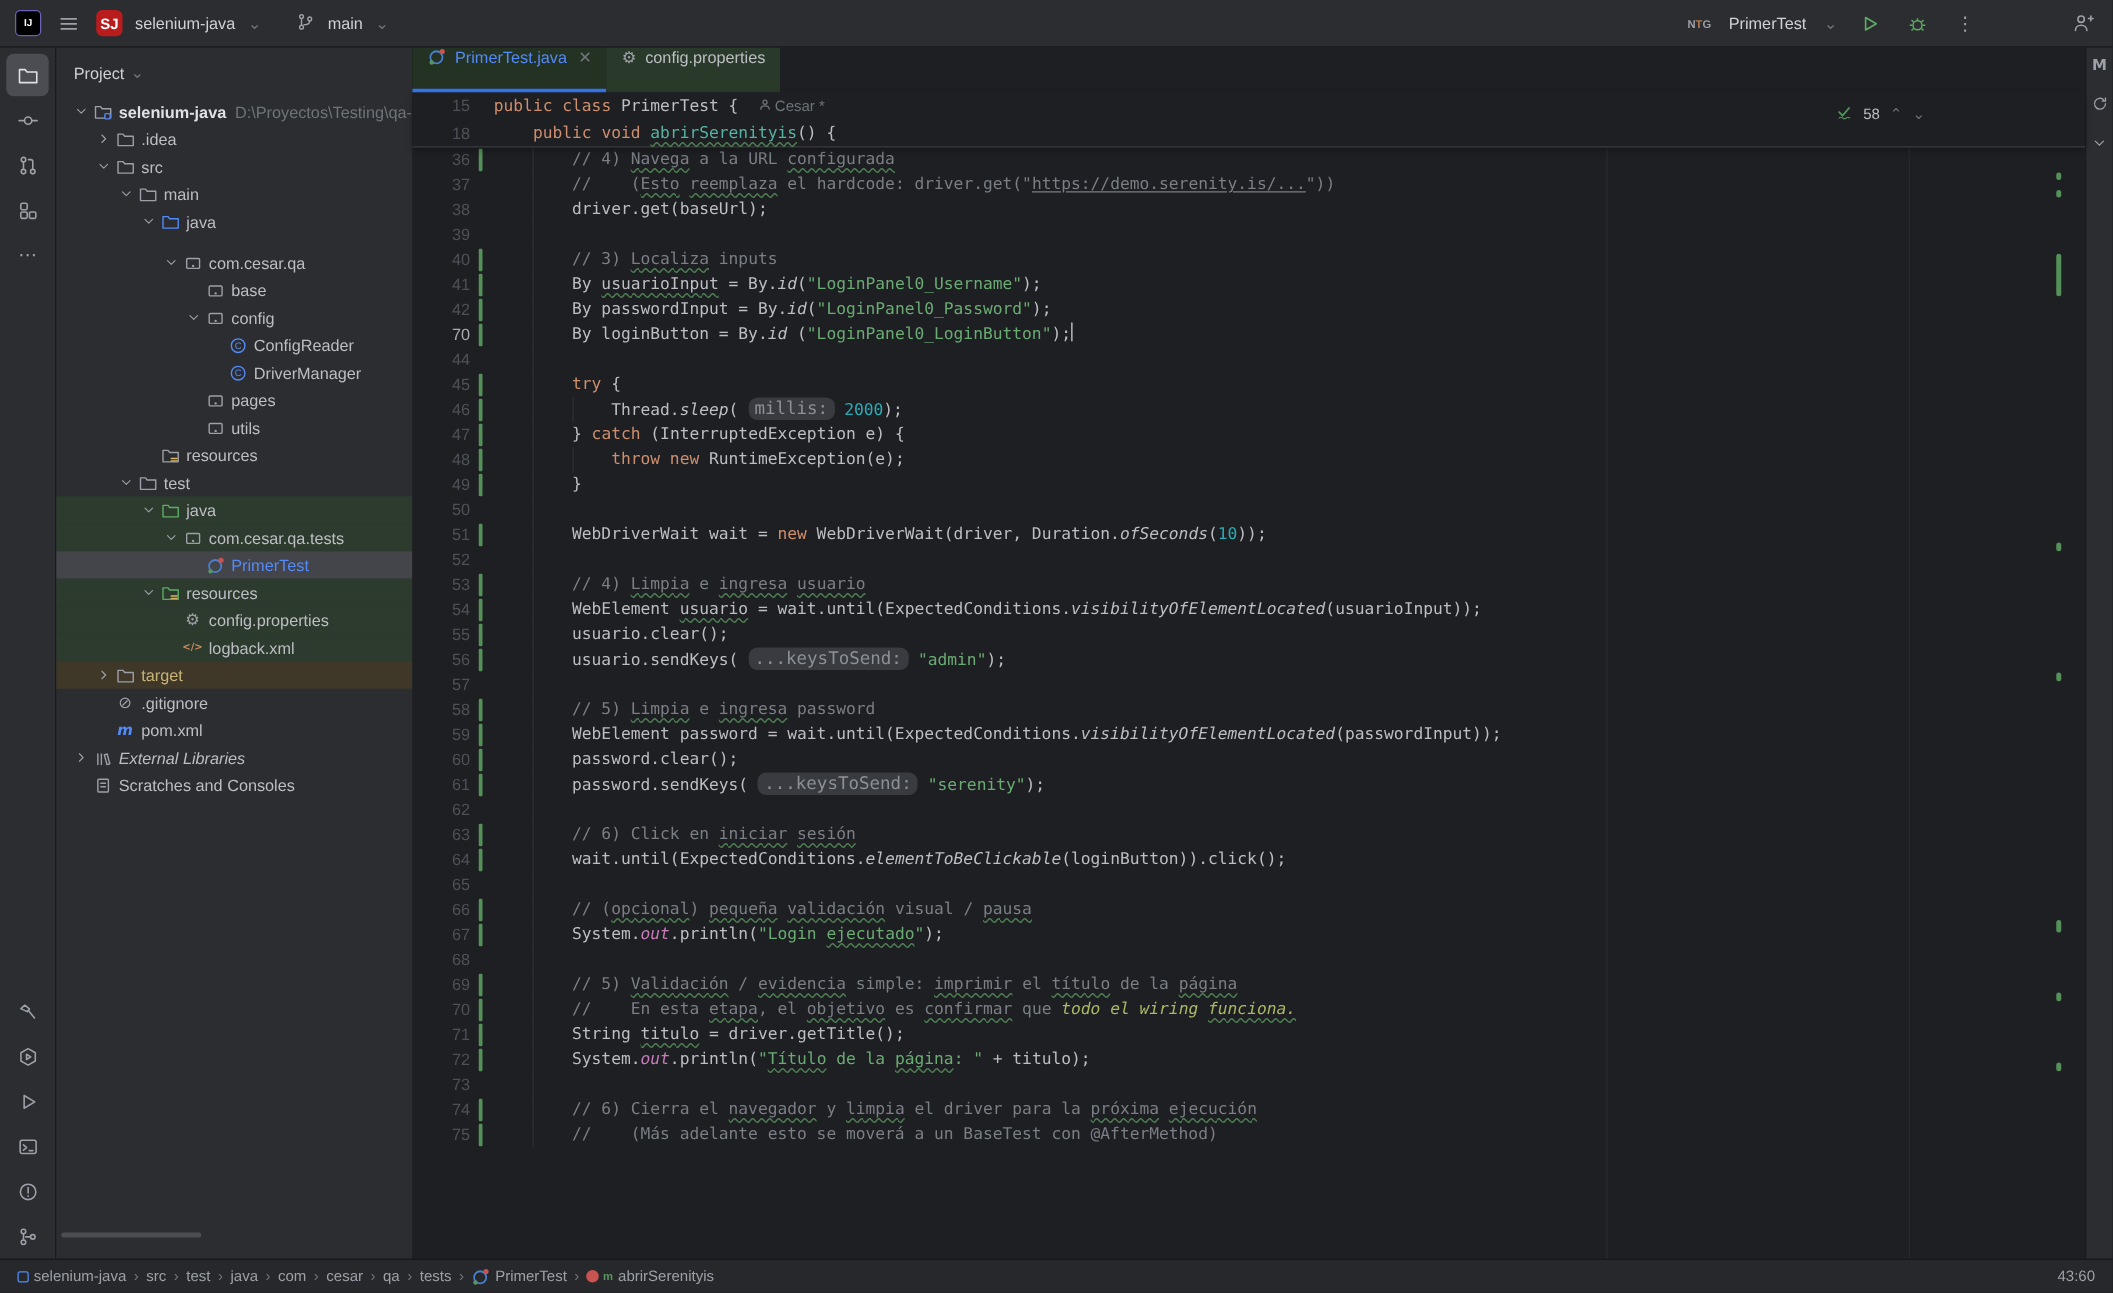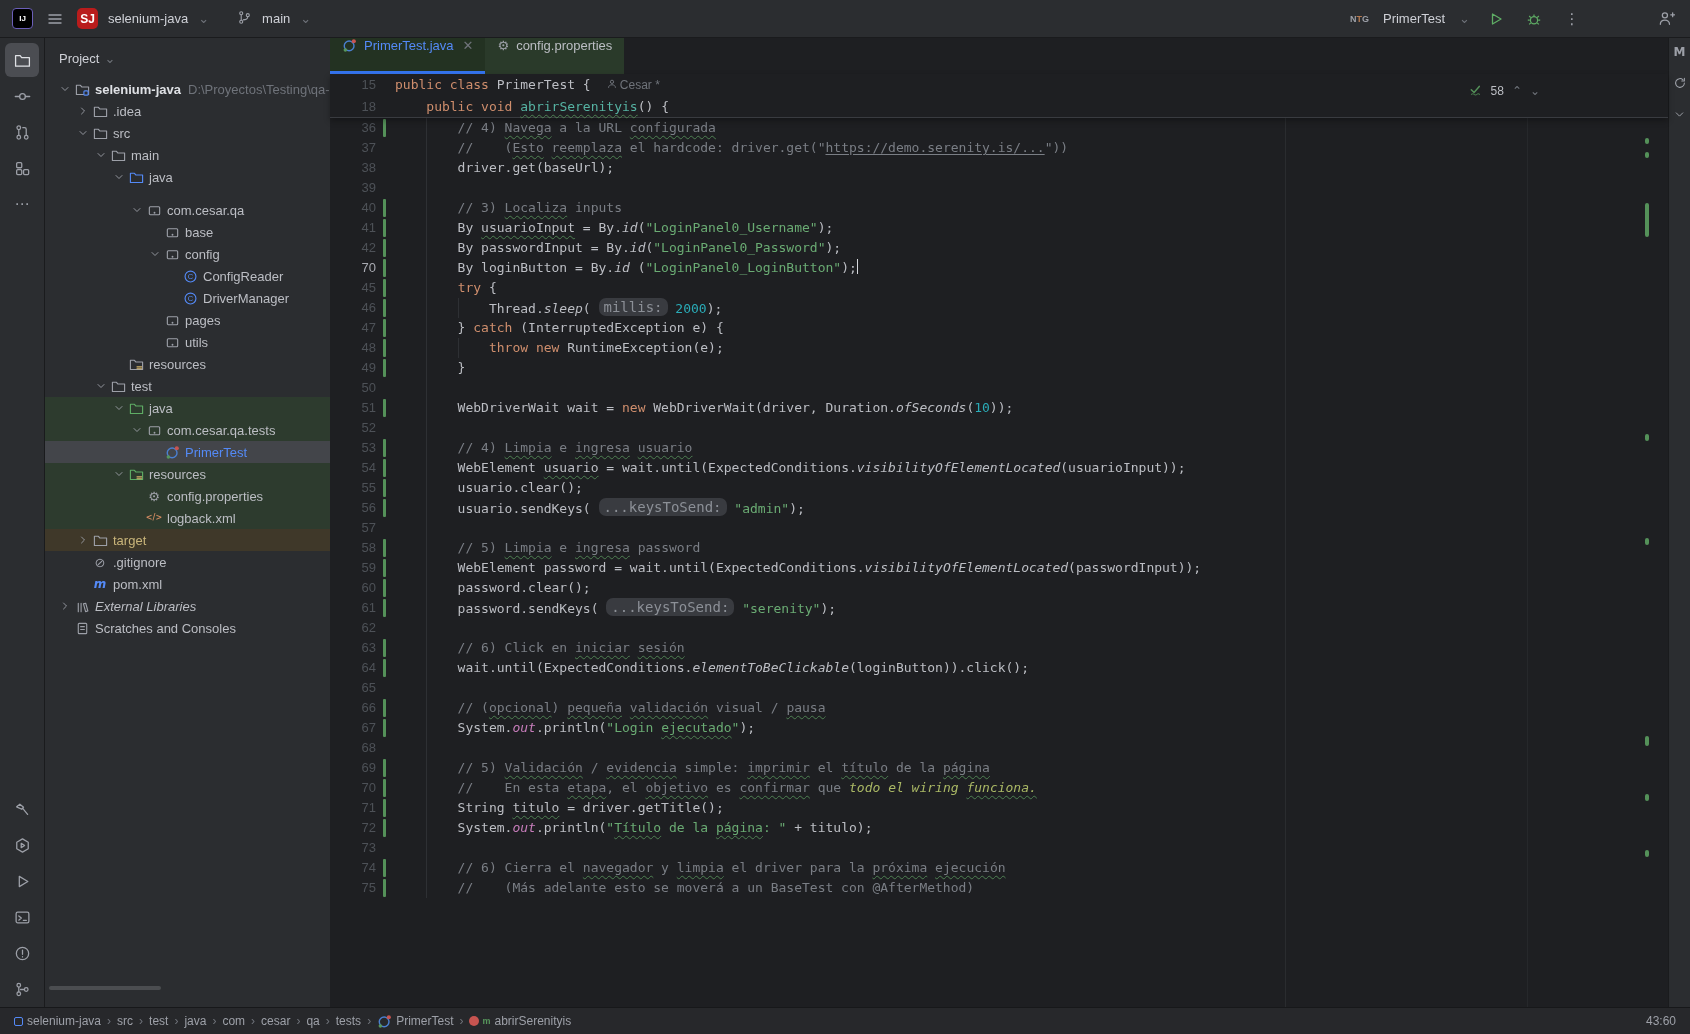--- a/index.html
+++ b/index.html
@@ -543,20 +543,21 @@
   </div>
   <div class="codearea" id="code">
       <div class="cl"><span class="ln">36</span><span class="gb"></span><span class="code"><i class="guide" style="left: 4ch;"></i><span class="c">        // 4) </span><span class="c wavy">Navega</span><span class="c"> a la URL </span><span class="c wavy">configurada</span></span></div>
       <div class="cl"><span class="ln">37</span><span class="code"><i class="guide" style="left: 4ch;"></i><span class="c">        //    (</span><span class="c wavy">Esto</span><span class="c"> </span><span class="c wavy">reemplaza</span><span class="c"> el hardcode: driver.get("</span><span class="c lnk">https://demo.serenity.is/...</span><span class="c">"))</span></span></div>
       <div class="cl"><span class="ln">38</span><span class="code"><i class="guide" style="left: 4ch;"></i><span class="d">        driver.get(baseUrl);</span></span></div>
       <div class="cl"><span class="ln">39</span><span class="code"><i class="guide" style="left: 4ch;"></i></span></div>
       <div class="cl"><span class="ln">40</span><span class="gb"></span><span class="code"><i class="guide" style="left: 4ch;"></i><span class="c">        // 3) </span><span class="c wavy">Localiza</span><span class="c"> inputs</span></span></div>
       <div class="cl"><span class="ln">41</span><span class="gb"></span><span class="code"><i class="guide" style="left: 4ch;"></i><span class="d">        By </span><span class="d wavy">usuarioInput</span><span class="d"> = By.</span><span class="it">id</span><span class="d">(</span><span class="s">"LoginPanel0_Username"</span><span class="d">);</span></span></div>
       <div class="cl"><span class="ln">42</span><span class="gb"></span><span class="code"><i class="guide" style="left: 4ch;"></i><span class="d">        By passwordInput = By.</span><span class="it">id</span><span class="d">(</span><span class="s">"LoginPanel0_Password"</span><span class="d">);</span></span></div>
       <div class="cl cur"><span class="ln">70</span><span class="gb"></span><span class="code"><i class="guide" style="left: 4ch;"></i><span class="d">        By loginButton = By.</span><span class="it">id</span><span class="d"> (</span><span class="s">"LoginPanel0_LoginButton"</span><span class="d">);</span><span class="caret"></span></span></div>
+      <div class="cl"><span class="ln">44</span><span class="code"><i class="guide" style="left: 4ch;"></i></span></div>
       <div class="cl"><span class="ln">45</span><span class="gb"></span><span class="code"><i class="guide" style="left: 4ch;"></i><span class="d">        </span><span class="k">try</span><span class="d"> {</span></span></div>
       <div class="cl"><span class="ln">46</span><span class="gb"></span><span class="code"><i class="guide" style="left: 4ch;"></i><i class="guide" style="left: 8ch;"></i><span class="d">            Thread.</span><span class="it">sleep</span><span class="d">( </span><span class="inlay">millis:</span><span class="d"> </span><span class="n">2000</span><span class="d">);</span></span></div>
       <div class="cl"><span class="ln">47</span><span class="gb"></span><span class="code"><i class="guide" style="left: 4ch;"></i><span class="d">        } </span><span class="k">catch</span><span class="d"> (InterruptedException e) {</span></span></div>
       <div class="cl"><span class="ln">48</span><span class="gb"></span><span class="code"><i class="guide" style="left: 4ch;"></i><i class="guide" style="left: 8ch;"></i><span class="d">            </span><span class="k">throw</span><span class="d"> </span><span class="k">new</span><span class="d"> RuntimeException(e);</span></span></div>
       <div class="cl"><span class="ln">49</span><span class="gb"></span><span class="code"><i class="guide" style="left: 4ch;"></i><span class="d">        }</span></span></div>
       <div class="cl"><span class="ln">50</span><span class="code"><i class="guide" style="left: 4ch;"></i></span></div>
       <div class="cl"><span class="ln">51</span><span class="gb"></span><span class="code"><i class="guide" style="left: 4ch;"></i><span class="d">        WebDriverWait wait = </span><span class="k">new</span><span class="d"> WebDriverWait(driver, Duration.</span><span class="it">ofSeconds</span><span class="d">(</span><span class="n">10</span><span class="d">));</span></span></div>
       <div class="cl"><span class="ln">52</span><span class="code"><i class="guide" style="left: 4ch;"></i></span></div>
       <div class="cl"><span class="ln">53</span><span class="gb"></span><span class="code"><i class="guide" style="left: 4ch;"></i><span class="c">        // 4) </span><span class="c wavy">Limpia</span><span class="c"> e </span><span class="c wavy">ingresa</span><span class="c"> </span><span class="c wavy">usuario</span></span></div>
       <div class="cl"><span class="ln">54</span><span class="gb"></span><span class="code"><i class="guide" style="left: 4ch;"></i><span class="d">        WebElement </span><span class="d wavy">usuario</span><span class="d"> = wait.until(ExpectedConditions.</span><span class="it">visibilityOfElementLocated</span><span class="d">(usuarioInput));</span></span></div>

